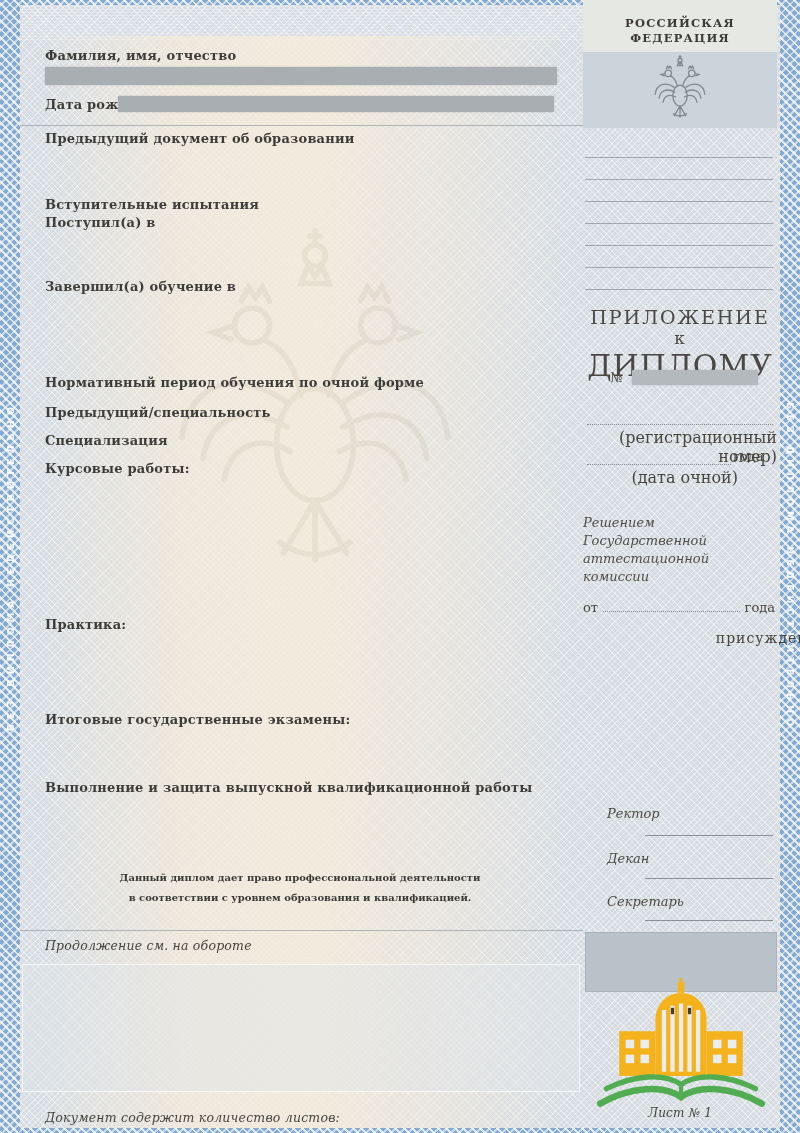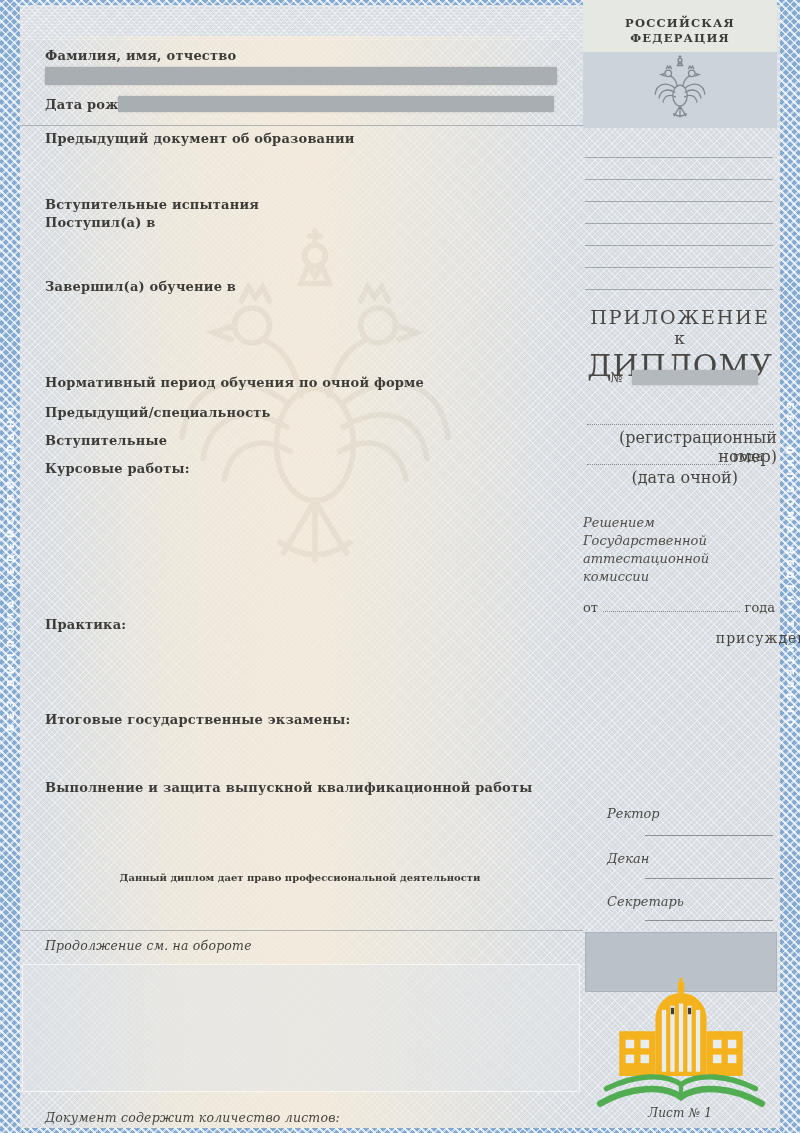--- a/index.html
+++ b/index.html
@@ -116,31 +116,32 @@
 
   <div class="abs lbl" style="left:45px;top:131px">Предыдущий документ об образовании</div>
 
   <div class="abs lbl" style="left:45px;top:197px">Вступительные испытания</div>
   <div class="abs lbl" style="left:45px;top:215px">Поступил(а) в</div>
 
   <div class="abs lbl" style="left:45px;top:279px">Завершил(а) обучение в</div>
 
   <div class="abs lbl" style="left:45px;top:375px">Нормативный период обучения по очной форме</div>
   <div class="abs lbl" style="left:45px;top:405px">Предыдущий/специальность</div>
-  <div class="abs lbl" style="left:45px;top:433px">Вступительные</div>
+  <div class="abs lbl" style="left:45px;top:433px">Специализация</div>
   <div class="abs lbl" style="left:45px;top:461px">Курсовые работы:</div>
 
   <div class="abs lbl" style="left:45px;top:617px">Практика:</div>
 
   <div class="abs lbl" style="left:45px;top:712px">Итоговые государственные экзамены:</div>
 
   <div class="abs lbl" style="left:45px;top:780px">Выполнение и защита выпускной квалификационной работы</div>
 
   <div class="abs statement">
     <div>Данный диплом дает право профессиональной деятельности</div>
+    <div>в соответствии с уровнем образования и квалификацией.</div>
   </div>
 
   <div class="abs divider" style="left:20px;top:930px;width:563px"></div>
 
   <div class="abs lbl ital" style="left:45px;top:938px">Продолжение см. на обороте</div>
 
   <div class="abs panel xhatch"></div>
 
   <div class="abs lbl ital" style="left:45px;top:1110px">Документ содержит количество листов:</div>
 

